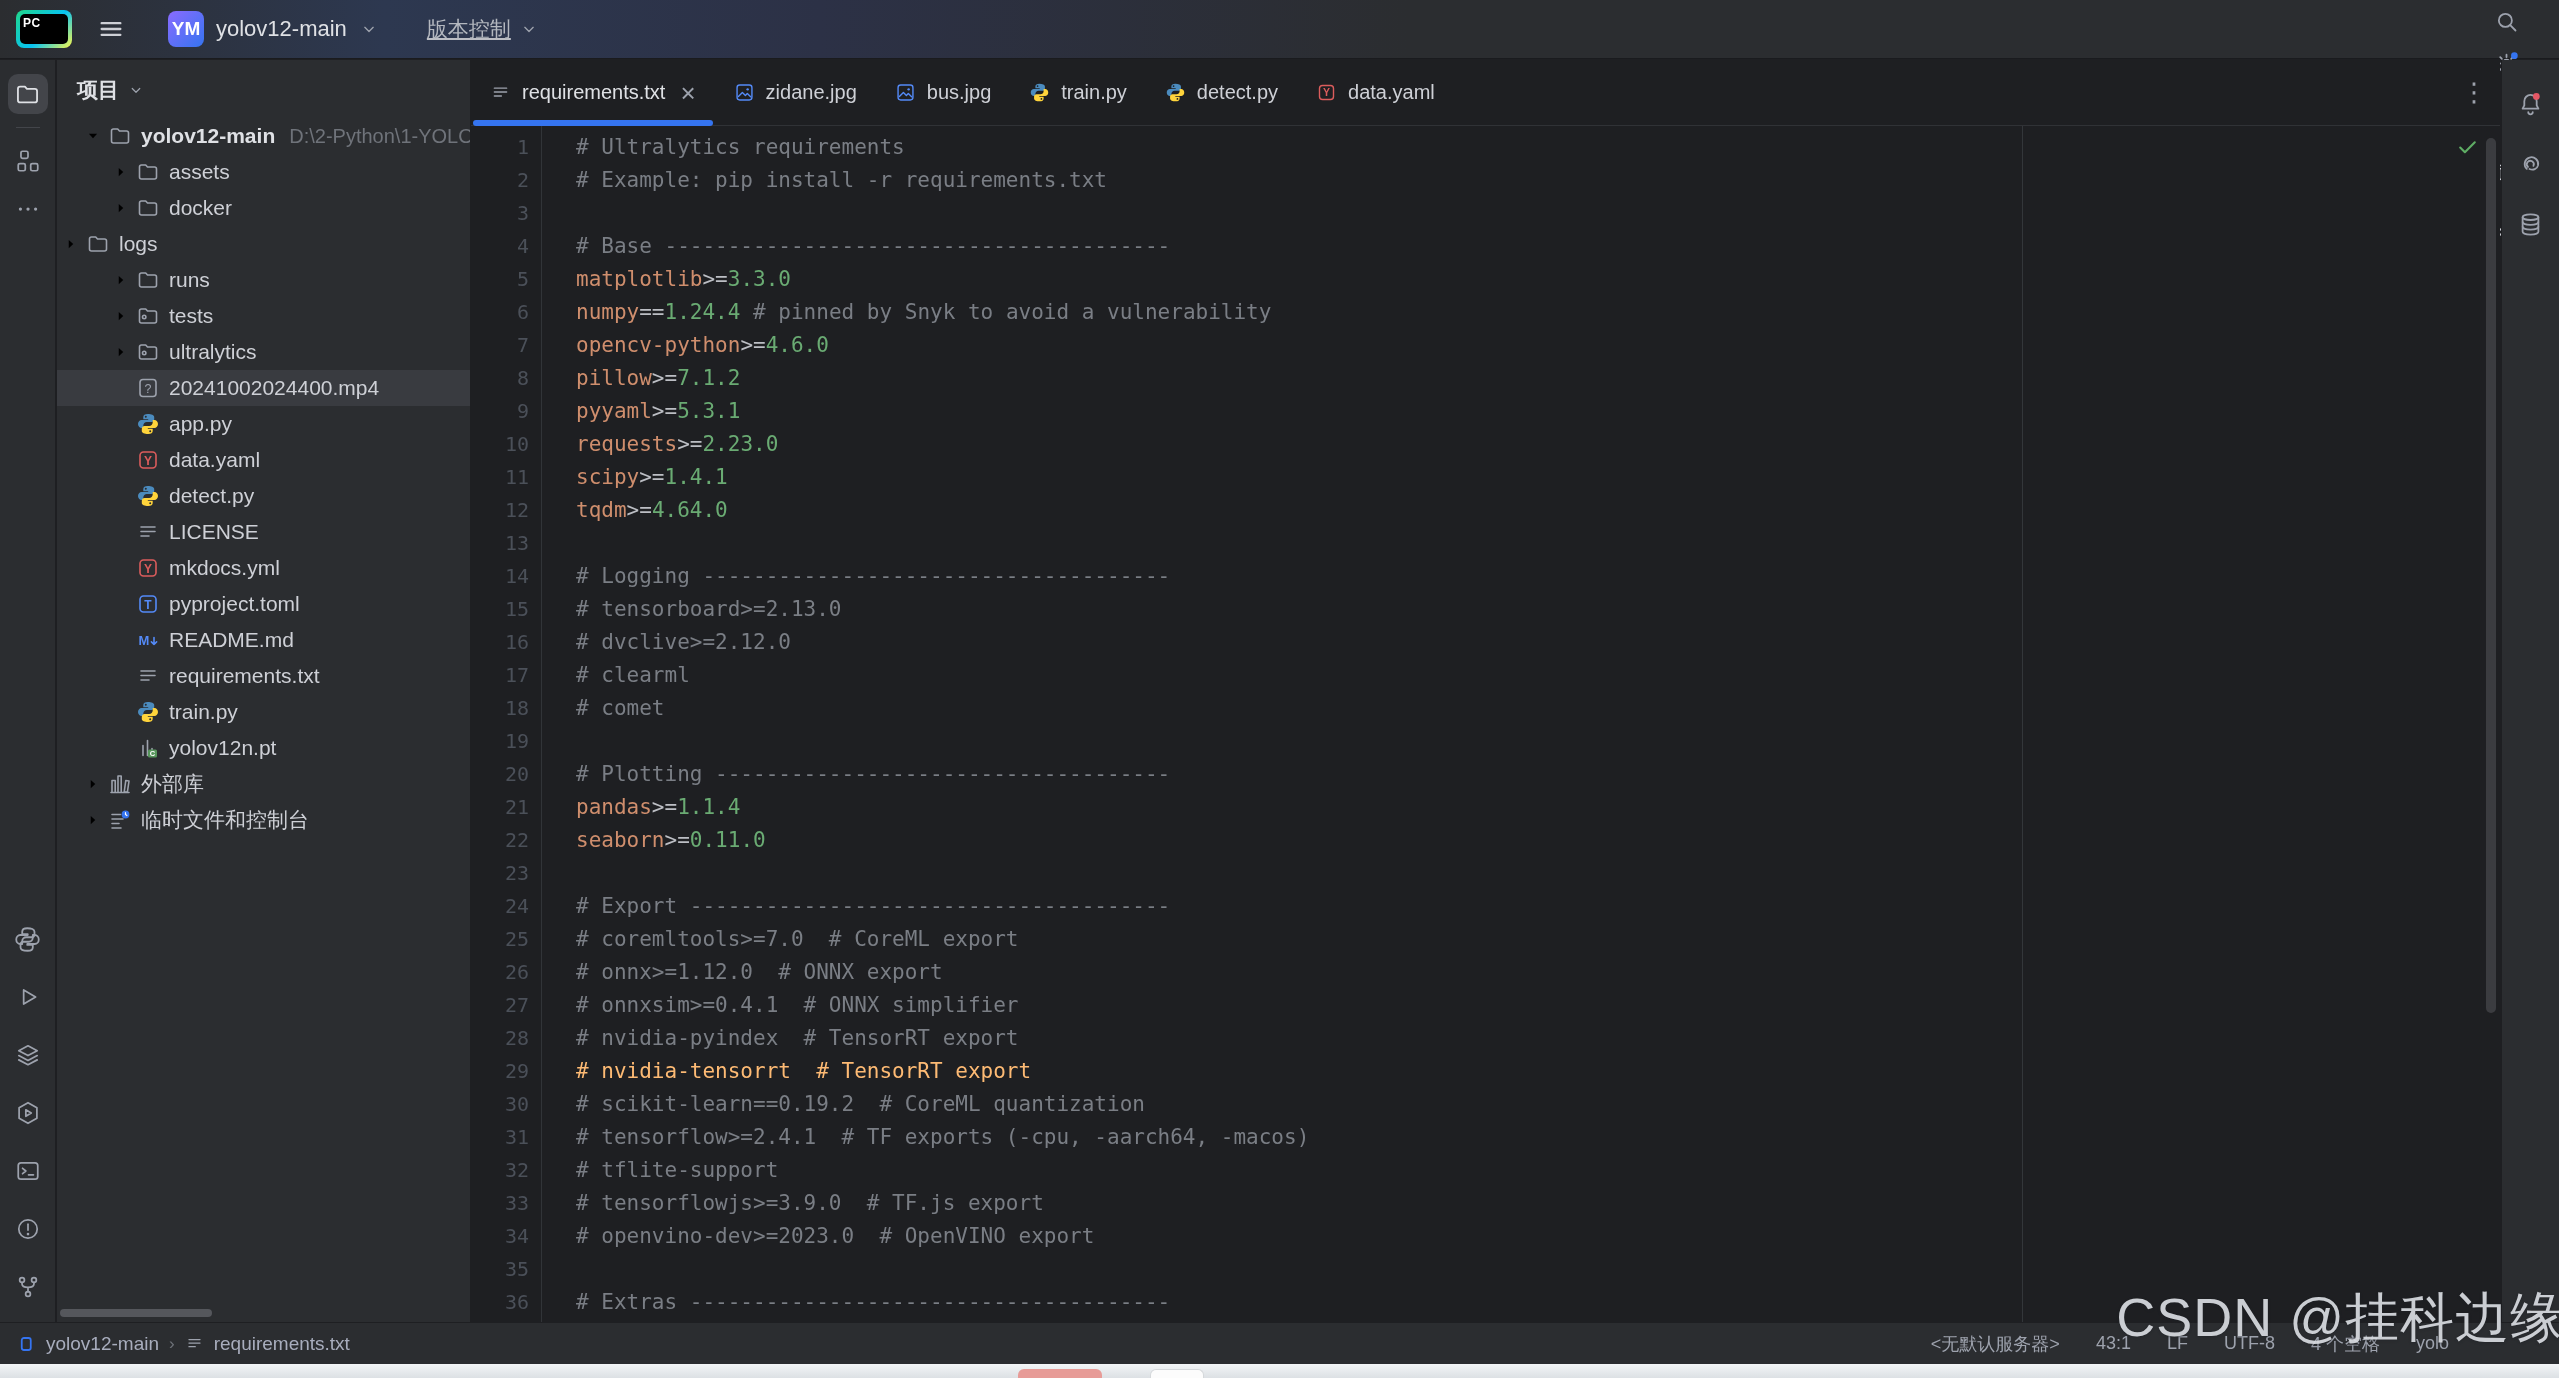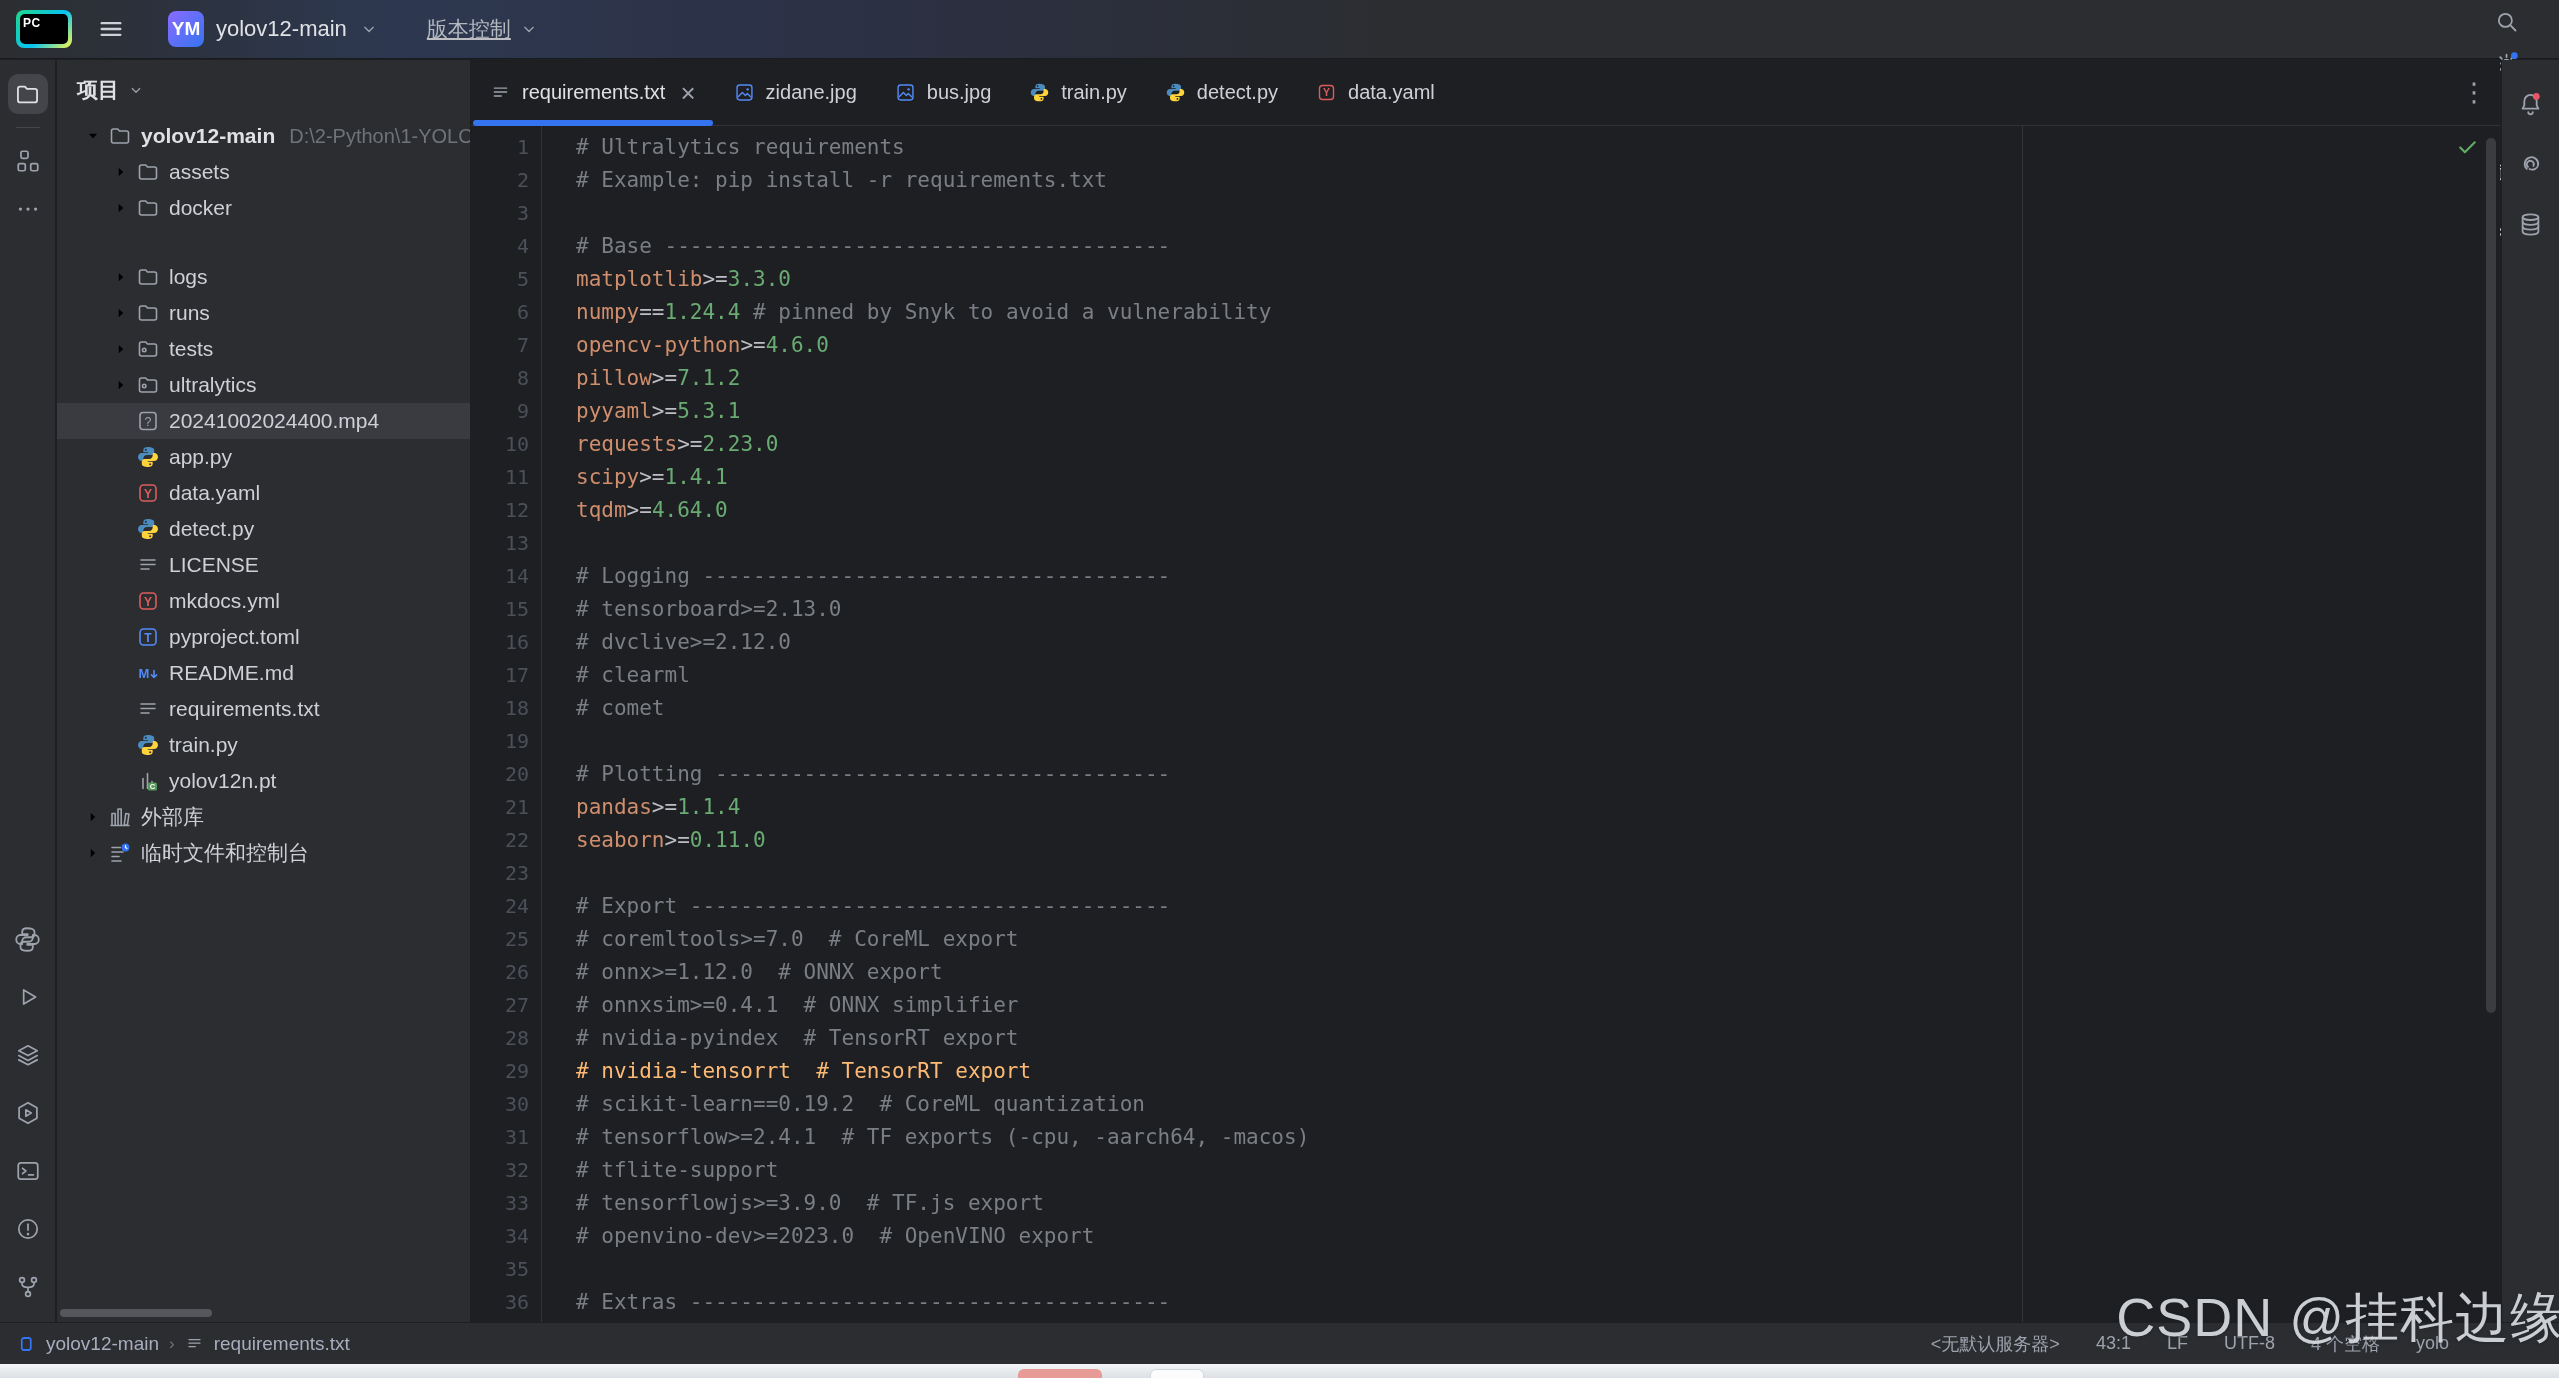--- a/index.html
+++ b/index.html
@@ -346,21 +346,21 @@
               <path d="M9 6.5l6 5.5-6 5.5"></path>
             </svg>
           </span>
           <span class="ic">
             <svg viewBox="0 0 24 24">
               <path d="M3.5 7c0-1.1.9-2 2-2h4.2l1.8 2h7c1.1 0 2 .9 2 2v8c0 1.1-.9 2-2 2h-13c-1.1 0-2-.9-2-2V7z"></path>
             </svg>
           </span>
           <span class="tl">docker</span>
         </div>
-        <div class="trow" style="padding-left: 50px; margin-top: 33px;">
+        <div class="trow" style="">
           <span class="chev ">
             <svg viewBox="0 0 24 24">
               <path d="M9 6.5l6 5.5-6 5.5"></path>
             </svg>
           </span>
           <span class="ic">
             <svg viewBox="0 0 24 24">
               <path d="M3.5 7c0-1.1.9-2 2-2h4.2l1.8 2h7c1.1 0 2 .9 2 2v8c0 1.1-.9 2-2 2h-13c-1.1 0-2-.9-2-2V7z"></path>
             </svg>
           </span>

